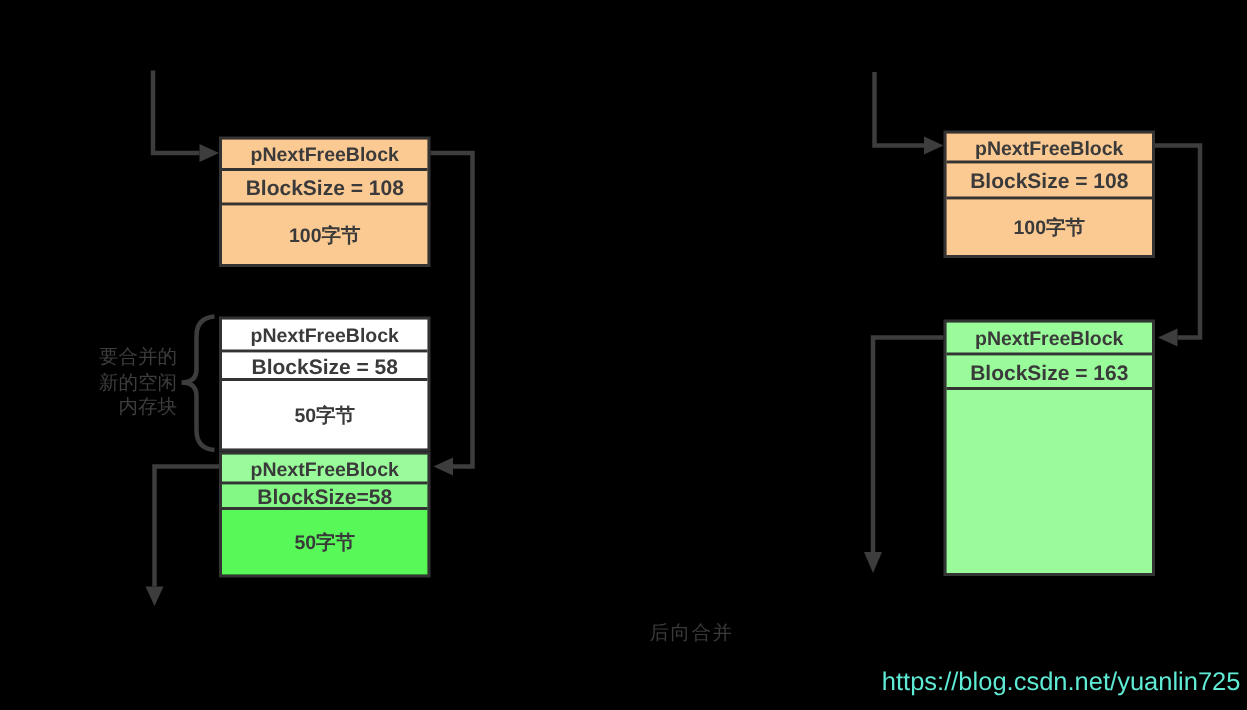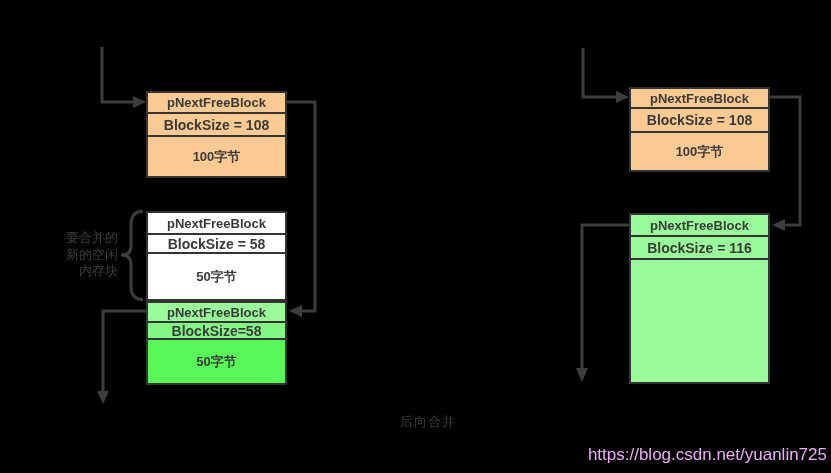--- a/index.html
+++ b/index.html
@@ -23,26 +23,26 @@
   .white .row{background:#ffffff;}
   .greenL .r1{background:#99fb99;}
   .greenL .r2{background:#84f884;}
   .greenL .r3{background:#59f859;}
   .greenR .row{background:#99fb99;}
   #merge-label{
     position:absolute;left:40px;top:230px;width:78px;text-align:right;
     font-size:13px;line-height:16.5px;color:#3d3d3d;
   }
   #caption{
-    position:absolute;left:400px;top:413px;
+    position:absolute;left:433px;top:413px;
     font-size:13px;color:#3a3a3a;letter-spacing:1px;
   }
   #watermark{
     position:absolute;right:4px;bottom:8px;
-    font-size:17px;color:#f0abfc;
+    font-size:17px;color:#5eead4;
   }
   .ln{stroke:#3d3d3d;stroke-width:3;fill:none;}
   .hd{fill:#3d3d3d;stroke:none;}
 </style>
 </head>
 <body>
 
 <div id="stage">
 
   <svg id="arrow-layer" viewBox="0 0 831 473">
@@ -89,20 +89,20 @@
   </div>
 
   <div class="block orange" style="left:629px;top:87px;width:141px;height:85px;">
     <div class="row" style="height:20px">pNextFreeBlock</div>
     <div class="row size" style="height:24px">BlockSize = 108</div>
     <div class="row">100字节</div>
   </div>
 
   <div class="block greenR" style="left:629px;top:213px;width:141px;height:171px;">
     <div class="row" style="height:22px">pNextFreeBlock</div>
-    <div class="row size" style="height:23px">BlockSize = 116</div>
+    <div class="row size" style="height:23px">BlockSize = 163</div>
     <div class="row"></div>
   </div>
 
   <div id="caption">后向合并</div>
   <div id="watermark">https://blog.csdn.net/yuanlin725</div>
 
 </div>
 
 </body></html>

